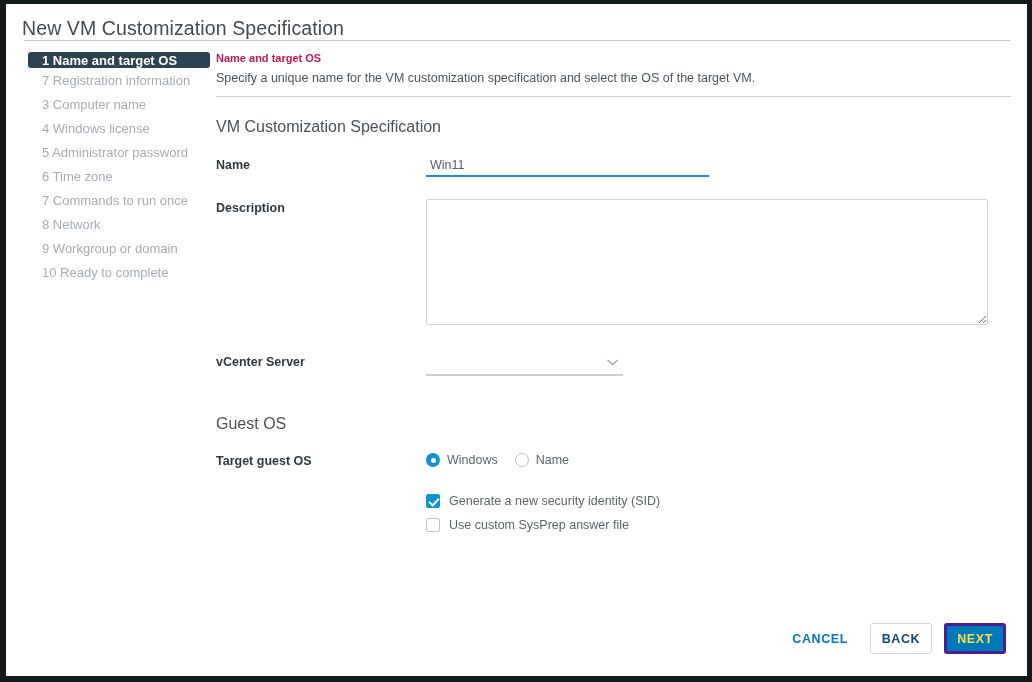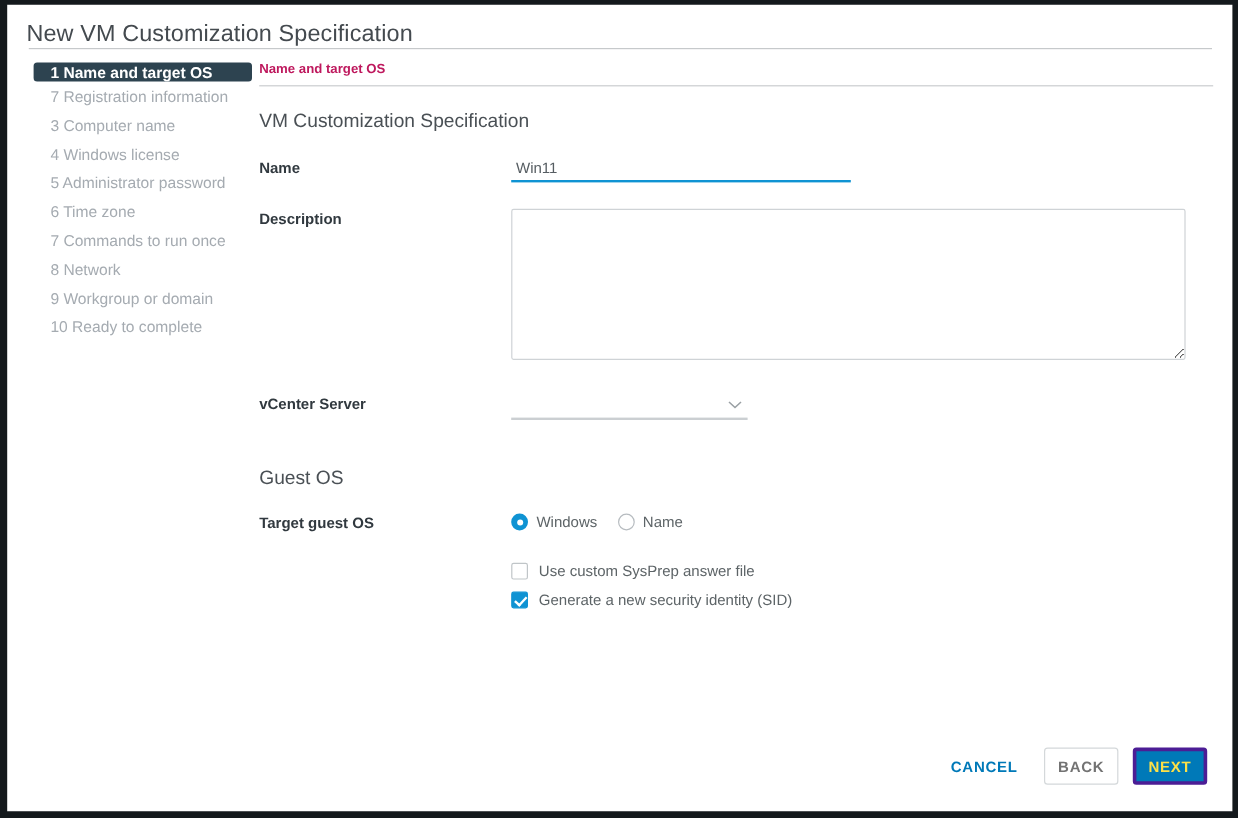--- a/index.html
+++ b/index.html
@@ -293,21 +293,21 @@
   .btn-outline {
     width: 62px;
     height: 31px;
     background: #ffffff;
     border: 1px solid #d4d8da;
     border-radius: 3px;
     font-family: "Liberation Sans", sans-serif;
     font-size: 12.5px;
     font-weight: bold;
     letter-spacing: 0.6px;
-    color: #737373;
+    color: #0c4a6e;
     cursor: default;
   }
   .btn-primary {
     width: 62px;
     height: 31px;
     background: #0079b8;
     border: 3px solid #4c1d95;
     border-radius: 3px;
     font-family: Liberation Sans, sans-serif;
     font-size: 12.5px;
@@ -358,20 +358,21 @@
         <span>9 Workgroup or domain</span>
       </div>
       <div class="nav-item">
         <span>10 Ready to complete</span>
       </div>
     </div>
 
     <div class="content">
 
       <div class="step-title">Name and target OS</div>
+      <div class="step-sub">Specify a unique name for the VM customization specification and select the OS of the target VM.</div>
       <div class="hr"></div>
 
       <div class="section-head">VM Customization Specification</div>
 
       <div class="form-row">
         <div class="form-label">Name</div>
         <input class="input-underline" type="text" value="Win11" style="">
       </div>
 
       <div class="form-row">
@@ -404,26 +405,26 @@
           </label>
           <label class="radio-opt">
             <span class="radio-mark"></span>
             <span>Name</span>
           </label>
         </div>
       </div>
 
       <div class="checks">
         <label class="check-row">
+          <span class="check-mark on"></span>
+          <span>Generate a new security identity (SID)</span>
+        </label>
+        <label class="check-row">
           <span class="check-mark"></span>
           <span>Use custom SysPrep answer file</span>
-        </label>
-        <label class="check-row">
-          <span class="check-mark on"></span>
-          <span>Generate a new security identity (SID)</span>
         </label>
       </div>
 
     </div>
   </div>
 
   <div class="footer">
     <button class="btn-link">CANCEL</button>
     <button class="btn-outline" disabled="">BACK</button>
     <button class="btn-primary">NEXT</button>

